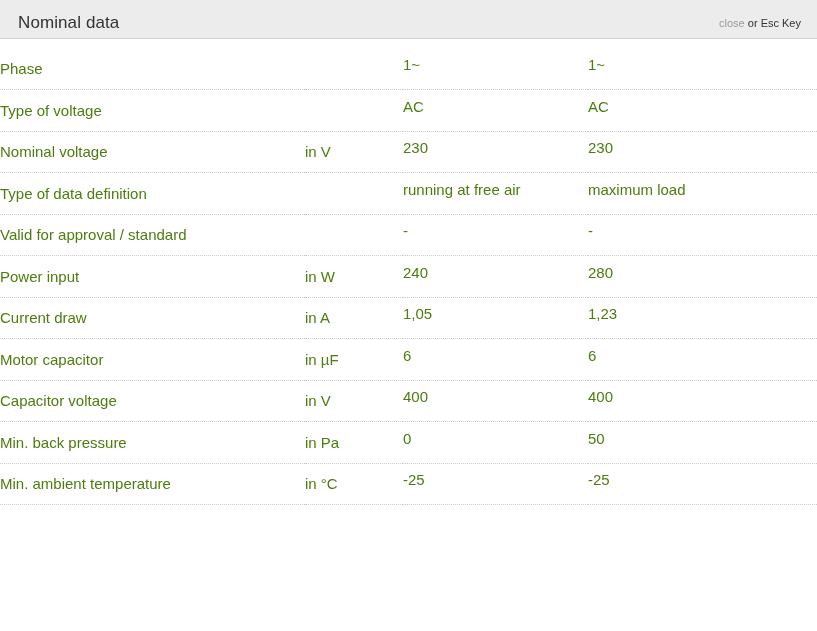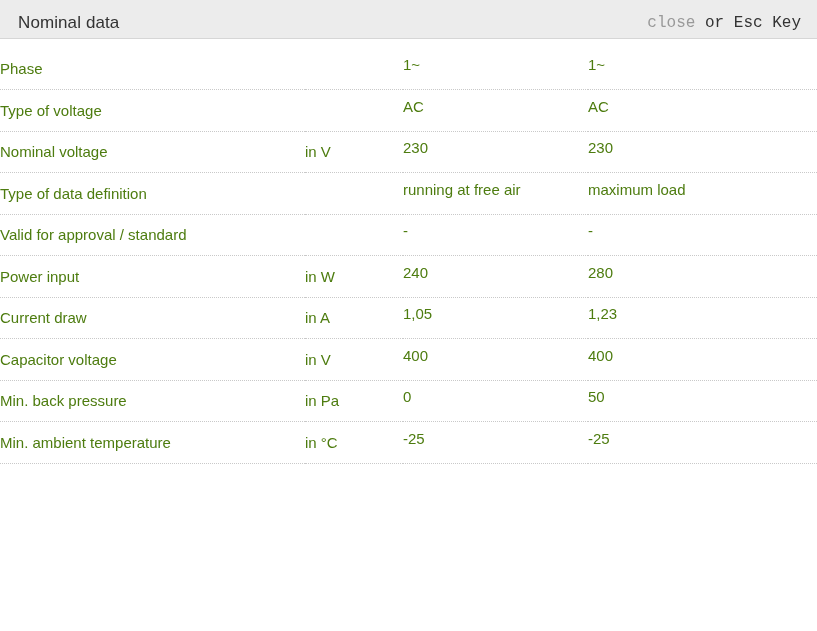--- a/index.html
+++ b/index.html
@@ -29,24 +29,23 @@
     justify-content: space-between;
     padding: 8px 16px 0 18px;
     box-sizing: border-box;
   }
   .title {
     font-size: 17px;
     color: #333333;
     letter-spacing: 0.1px;
   }
   .close-area {
-    font-size: 16px;
+    font-size: 11px;
     color: #333333;
     white-space: nowrap;
-    font-family: Liberation Mono, monospace;
   }
   .close-link {
     color: #999999;
     cursor: pointer;
   }
   .close-suffix {
     color: #333333;
   }
   table.specs {
     width: 100%;
@@ -138,20 +137,26 @@
           <td class="c-val1"><span class="val">240</span></td>
           <td class="c-val2"><span class="val">280</span></td>
         </tr>
         <tr>
           <td class="c-label">Current draw</td>
           <td class="c-unit">in A</td>
           <td class="c-val1"><span class="val">1,05</span></td>
           <td class="c-val2"><span class="val">1,23</span></td>
         </tr>
         <tr>
+          <td class="c-label">Motor capacitor</td>
+          <td class="c-unit">in µF</td>
+          <td class="c-val1"><span class="val">6</span></td>
+          <td class="c-val2"><span class="val">6</span></td>
+        </tr>
+        <tr>
           <td class="c-label">Capacitor voltage</td>
           <td class="c-unit">in V</td>
           <td class="c-val1"><span class="val">400</span></td>
           <td class="c-val2"><span class="val">400</span></td>
         </tr>
         <tr>
           <td class="c-label">Min. back pressure</td>
           <td class="c-unit">in Pa</td>
           <td class="c-val1"><span class="val">0</span></td>
           <td class="c-val2"><span class="val">50</span></td>

